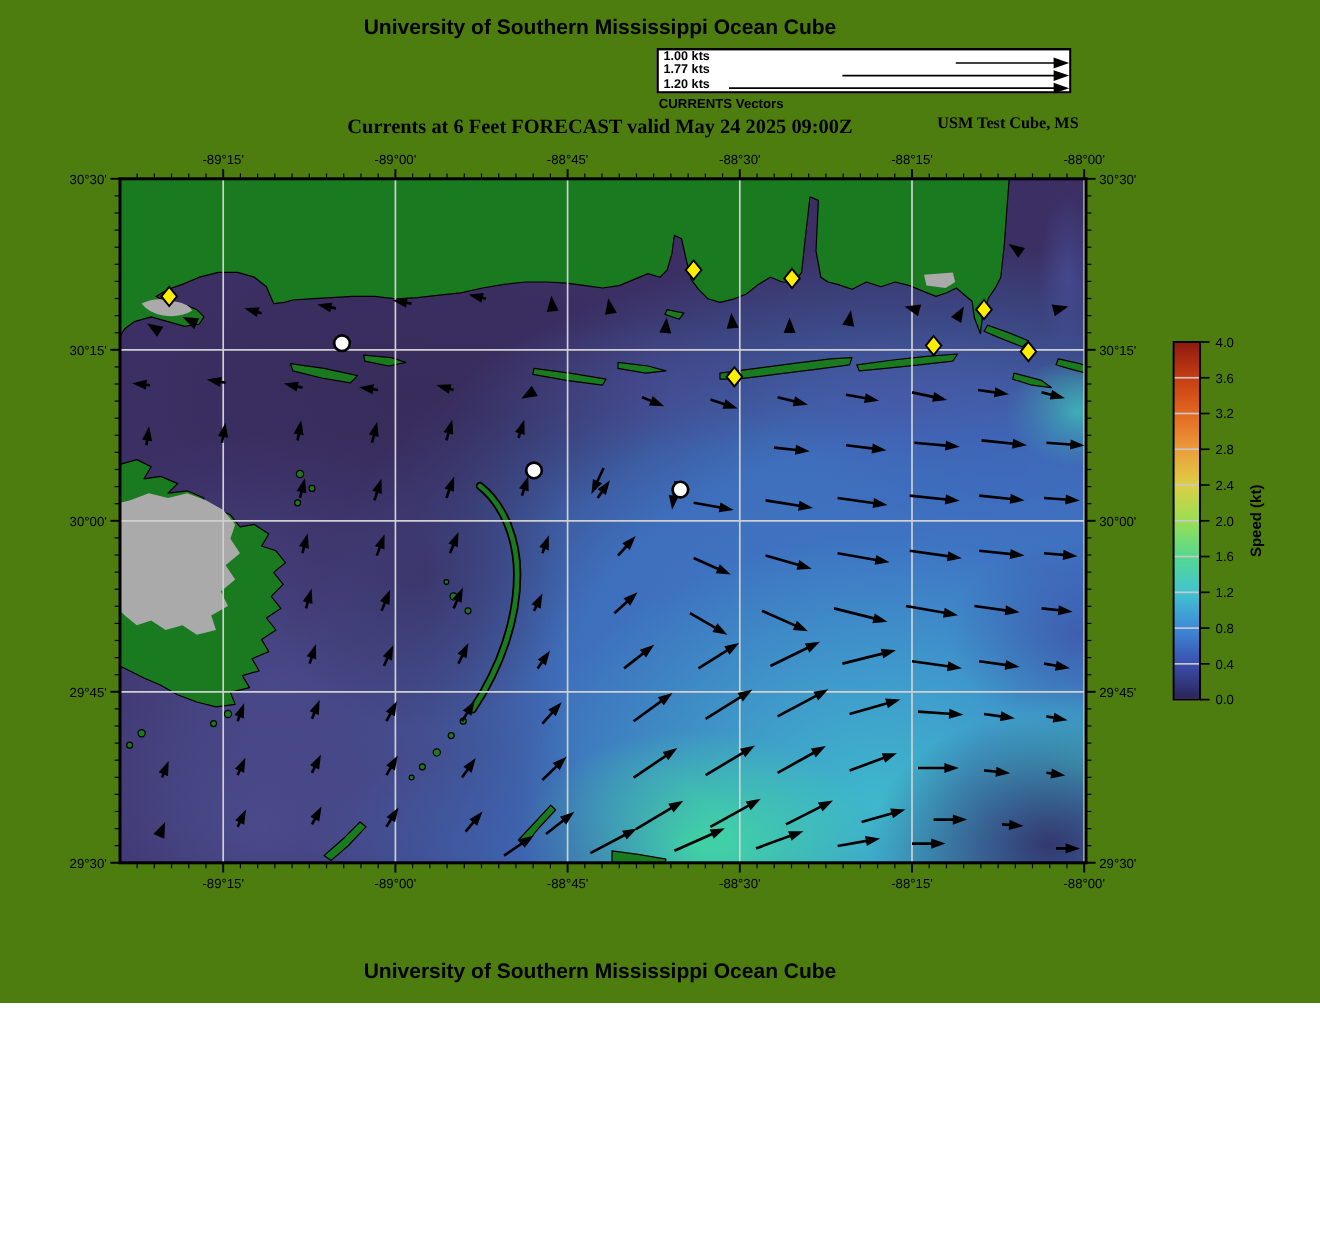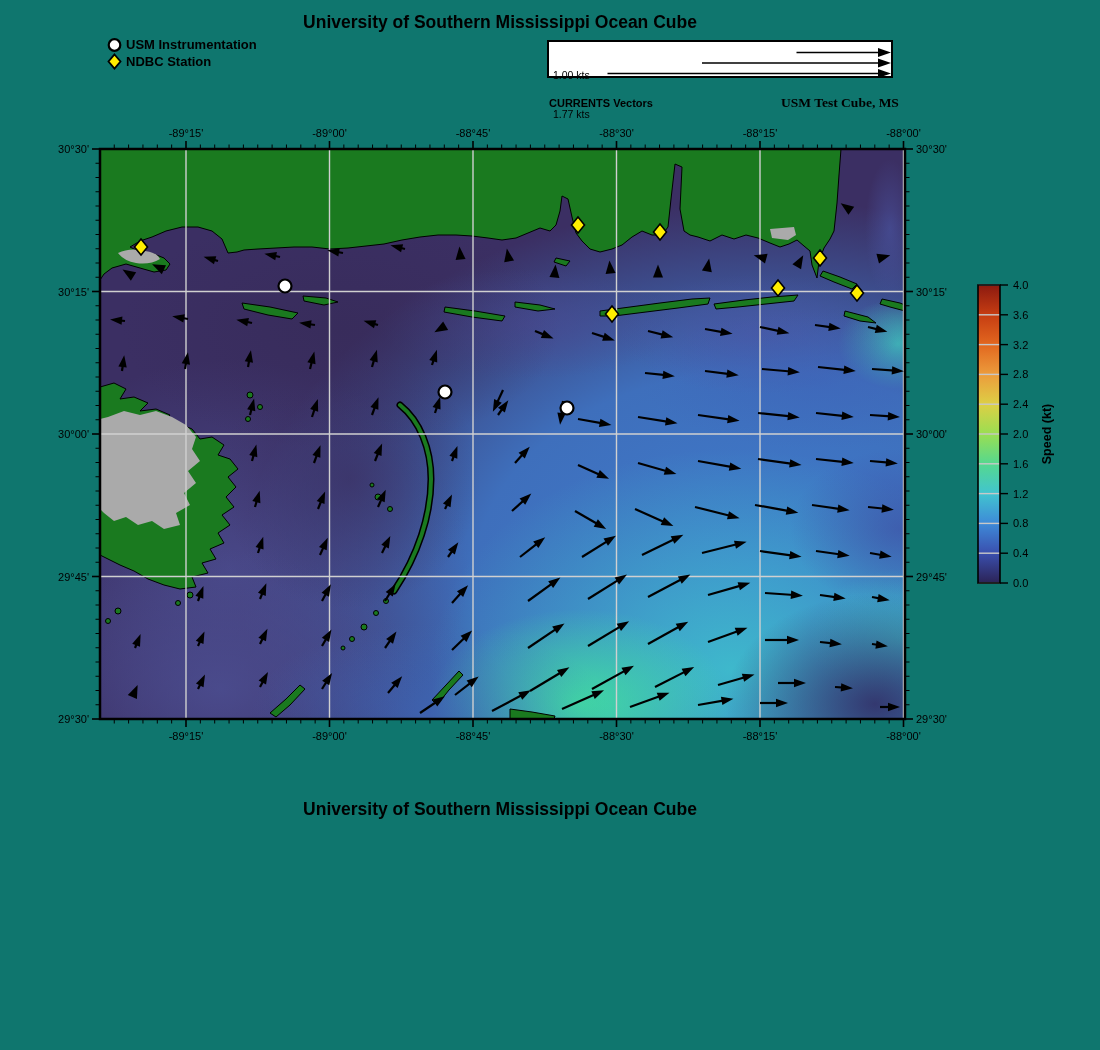--- a/index.html
+++ b/index.html
@@ -1,55 +1,42 @@
 <!DOCTYPE html>
 <html><head>
 <meta charset="utf-8">
 <style>
   html,body{margin:0;padding:0;background:#ffffff;}
-  .page{position:relative;width:1100px;height:1050px;background:#0f766e;overflow:hidden;
+  .page{position:relative;width:1100px;height:836px;background:#4d7c0f;overflow:hidden;
         font-family:"Liberation Sans",sans-serif;}
   .t{position:absolute;}
   .title{width:1000px;left:0;text-align:center;font-weight:bold;font-size:17.5px;color:#000;}
   .subtitle{width:1000px;left:0;text-align:center;font-weight:bold;font-size:17px;
             font-family:"Liberation Serif",serif;color:#000;}
   .region{left:758px;top:95px;width:164px;text-align:center;font-weight:bold;font-size:13.5px;
           font-family:"Liberation Serif",serif;color:#000;}
   .mlegend{left:106px;top:36px;}
   .mlegend .row{display:flex;align-items:center;height:17px;}
   .mlegend .lbl{font-weight:bold;font-size:13px;color:#000;margin-left:3px;white-space:nowrap;}
   .vecbox{left:547px;top:40px;width:346px;height:38px;border:2px solid #000;background:#fff;box-sizing:border-box;}
   .veclabels{position:absolute;left:4px;top:0;}
-  .veclabels div{font-weight:normal;font-size:10.5px;line-height:11.3px;color:#000;white-space:nowrap;margin-top:28px;}
-  .veccaption{left:549px;top:81px;font-weight:bold;font-size:11px;color:#000;margin-top:16px;}
+  .veclabels div{font-weight:bold;font-size:10.5px;line-height:11.3px;color:#000;white-space:nowrap;}
+  .veccaption{left:549px;top:81px;font-weight:bold;font-size:11px;color:#000;}
   svg{position:absolute;overflow:visible;}
   svg text{font-family:"Liberation Sans",sans-serif;}
 </style>
 </head>
 <body>
 <div class="page">
 
   <div class="t title" style="top:12px">University of Southern Mississippi Ocean Cube</div>
+  <div class="t subtitle" style="top:96px">Currents at 6 Feet FORECAST valid May 24 2025 09:00Z</div>
   <div class="t region">USM Test Cube, MS</div>
   <div class="t title" style="top:799px">University of Southern Mississippi Ocean Cube</div>
 
-  <div class="t mlegend">
-    <div class="row">
-      <svg width="17" height="17" style="position:static">
-        <circle cx="8.5" cy="9" r="5.8" fill="#ffffff" stroke="#000" stroke-width="2.2"></circle>
-      </svg>
-      <span class="lbl">USM Instrumentation</span>
-    </div>
-    <div class="row">
-      <svg width="17" height="17" style="position:static">
-        <path d="M8.5,1.5 L14.5,8.5 L8.5,15.5 L2.5,8.5 Z" fill="#ffee00" stroke="#000" stroke-width="1.8"></path>
-      </svg>
-      <span class="lbl">NDBC Station</span>
-    </div>
-  </div>
 
   <div class="t vecbox">
     <div class="veclabels">
       <div>1.00 kts</div>
       <div>1.77 kts</div>
       <div>1.20 kts</div>
     </div>
     <svg id="veclines" width="346" height="38" style="left:0;top:0">
         <line x1="247.5" y1="10.5" x2="331" y2="10.5" stroke="#000" stroke-width="1.4"></line>
         <path d="M 329,6 L 342,10.5 L 329,15 Z" fill="#000"></path>

